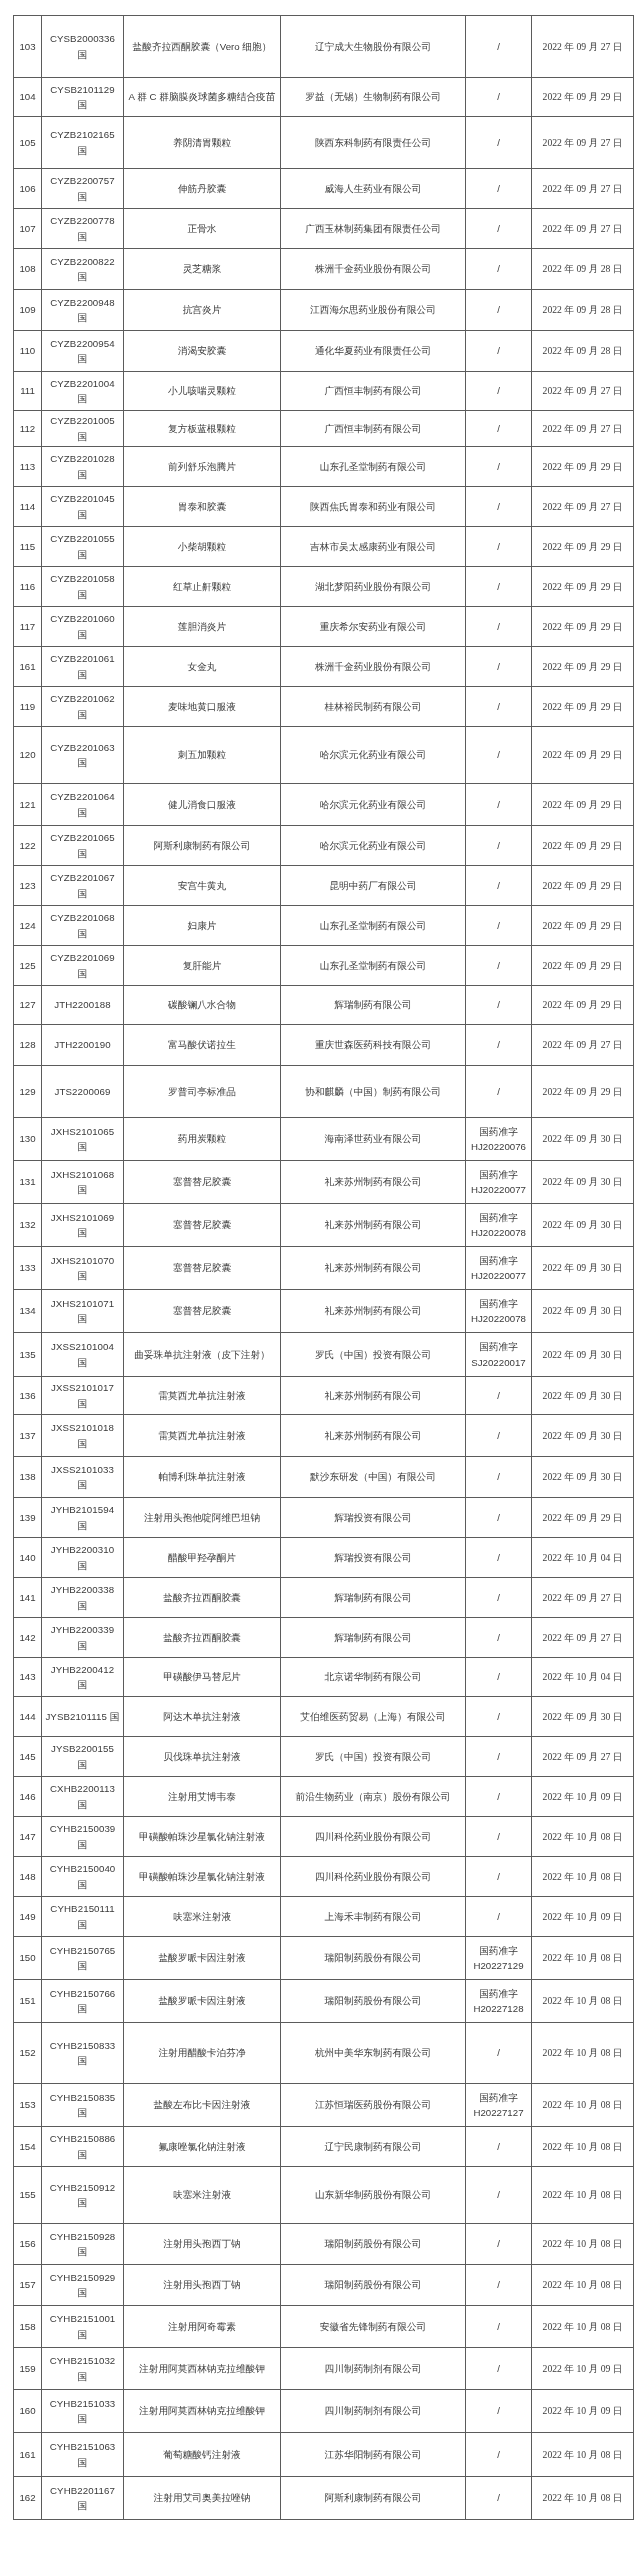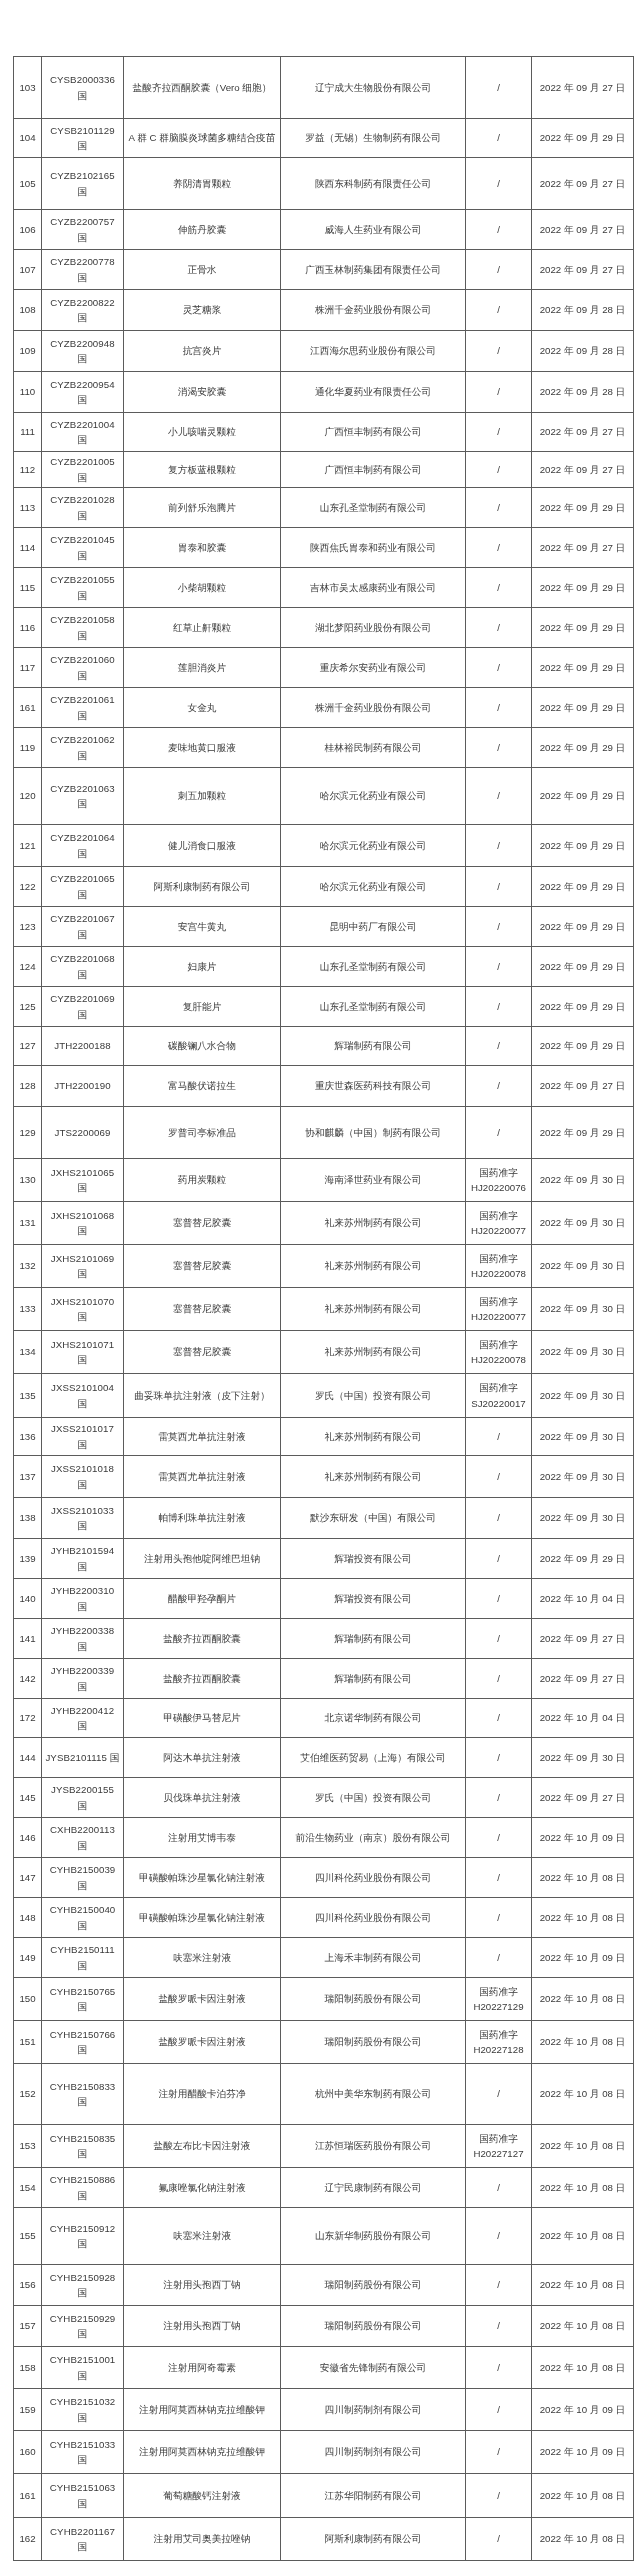--- a/index.html
+++ b/index.html
@@ -12,41 +12,40 @@
     height: 2576px;
     overflow: hidden;
     font-family: "Liberation Sans", "DejaVu Sans", sans-serif;
     color: #3a3a3a;
   }
   .table-wrap {
     position: absolute;
     left: 13px;
     top: 15px;
     width: 620px;
-    margin-top: 41px;
   }
   table.reg-table {
     border-collapse: collapse;
     table-layout: fixed;
     width: 620px;
   }
   table.reg-table td {
     border: 0.7px solid #5b5b5b;
     text-align: center;
     vertical-align: middle;
     padding: 1.4px 2.9px;
     font-size: 9.7px;
     line-height: 1.55;
     overflow: hidden;
     word-break: break-all;
   }
   td.c-no    { font-size: 9.3px; }
   td.c-reg   { font-size: 9px; letter-spacing: 0.1px; }
   td.c-appr  { white-space: pre-line; font-size: 9px; line-height: 2.1; }
-  td.c-date  { font-size: 9.3px; white-space: nowrap; }
+  td.c-date  { font-size: 9.3px; white-space: nowrap; font-family: Liberation Serif, serif; }
 </style>
 </head>
 <body>
 
 <div class="table-wrap">
   <table class="reg-table">
     <colgroup>
       <col style="width:28px">
       <col style="width:82px">
       <col style="width:157px">
@@ -367,21 +366,21 @@
   </tr>
         <tr style="height: 40px;">
     <td class="c-no">142</td>
     <td class="c-reg">JYHB2200339 国</td>
     <td class="c-drug">盐酸齐拉西酮胶囊</td>
     <td class="c-co">辉瑞制药有限公司</td>
     <td class="c-appr">/</td>
     <td class="c-date">2022 年 09 月 27 日</td>
   </tr>
         <tr style="height: 39px;">
-    <td class="c-no">172</td>
+    <td class="c-no">143</td>
     <td class="c-reg">JYHB2200412 国</td>
     <td class="c-drug">甲磺酸伊马替尼片</td>
     <td class="c-co">北京诺华制药有限公司</td>
     <td class="c-appr">/</td>
     <td class="c-date">2022 年 10 月 04 日</td>
   </tr>
         <tr style="height: 40px;">
     <td class="c-no">144</td>
     <td class="c-reg">JYSB2101115 国</td>
     <td class="c-drug">阿达木单抗注射液</td>

